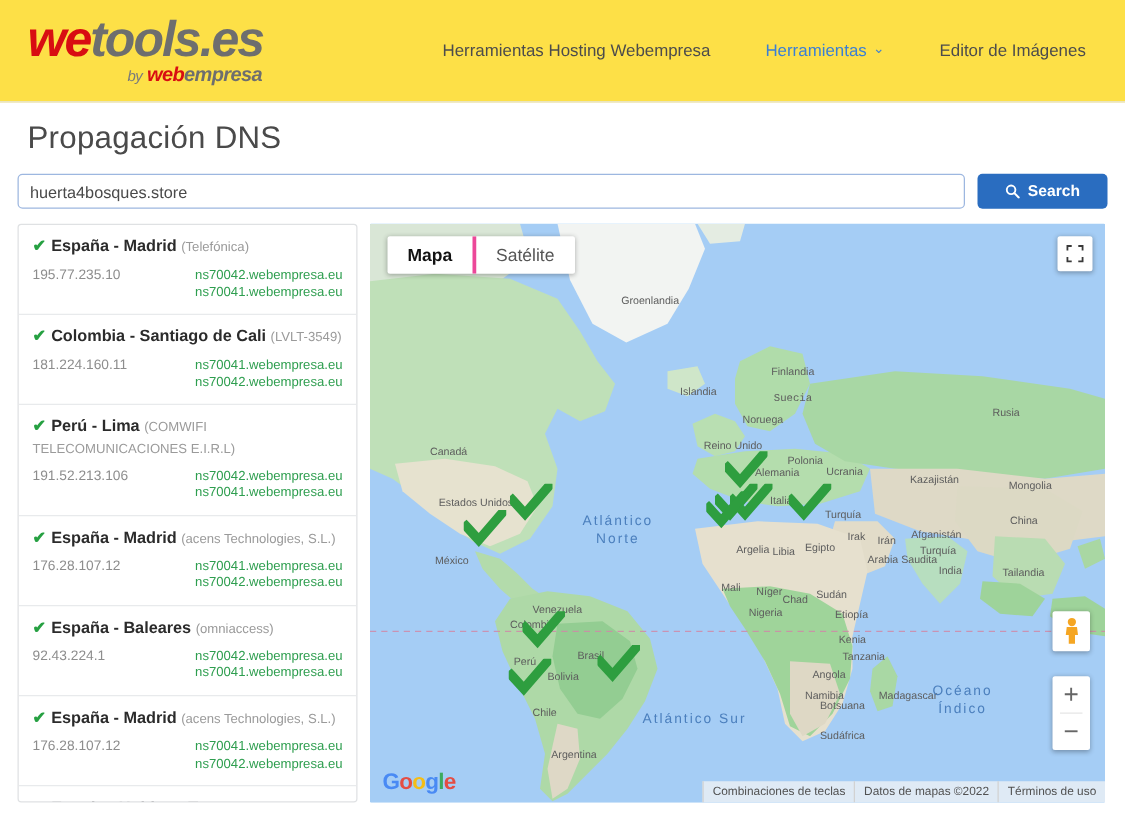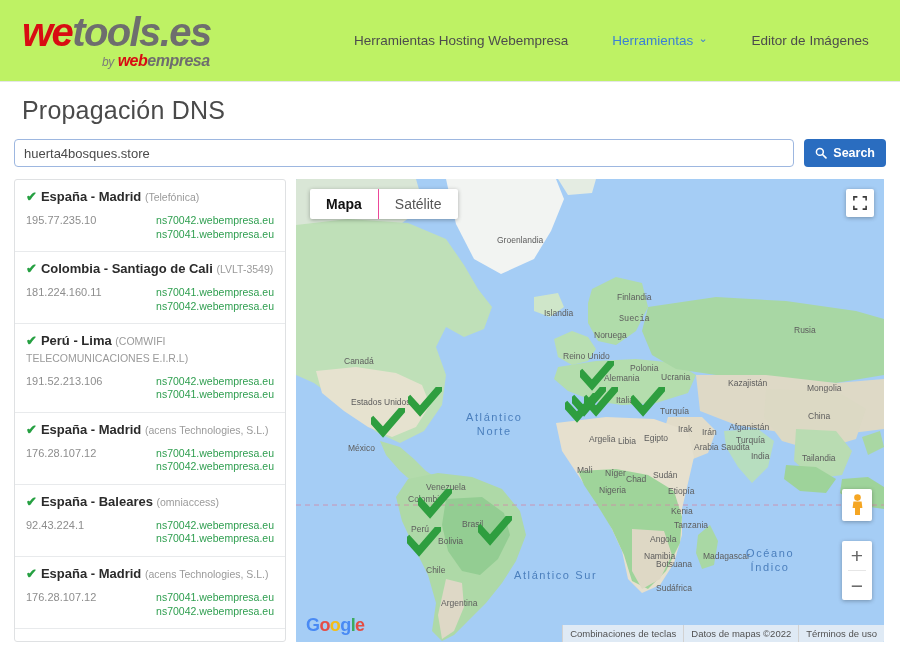--- a/index.html
+++ b/index.html
@@ -11,21 +11,21 @@
     font-family: "Liberation Sans", sans-serif;
     color: #333;
   }
 
   
   .topbar {
     height: 82px;
     border-bottom: 1px solid #e4e6e8;
     display: flex;
     align-items: center;
-    background: #bef264;
+    background: #fde047;
     position: relative;
   }
   .logo-wrap {
     padding-left: 22px;
     width: 330px;
     display: flex;
     flex-direction: column;
     align-items: flex-start;
     justify-content: center;
   }
@@ -126,21 +126,21 @@
     pointer-events: none;
     color: #5a5a5a;
     font-size: 10px;
   }
   .search-btn {
     height: 28px;
     background: #2a6dc0;
     color: #fff;
     border: none;
     border-radius: 4px;
-    padding: 0 11px;
+    padding: 0 22px;
     font-size: 12.5px;
     font-weight: bold;
     cursor: pointer;
     display: inline-flex;
     align-items: center;
     gap: 6px;
     font-family: "Liberation Sans", sans-serif;
   }
   .search-btn svg { display: block; }
 
@@ -221,21 +221,21 @@
     overflow: hidden;
     z-index: 6;
   }
   .map-type-ctrl div {
     padding: 7px 16px;
     font-size: 14px;
     color: #565656;
     cursor: pointer;
     white-space: nowrap;
   }
-  .map-type-ctrl div.sel { color: #111; font-weight: bold; border-right: 1px solid #ec4899; padding-left: 16px; }
+  .map-type-ctrl div.sel { color: #111; font-weight: bold; border-right: 3px solid #ec4899; padding-left: 16px; }
 
   .fs-btn {
     position: absolute;
     top: 10px; right: 10px;
     width: 28px; height: 28px;
     background: #fff;
     border-radius: 2px;
     box-shadow: 0 1px 4px rgba(0,0,0,.3);
     display: flex; align-items: center; justify-content: center;
     cursor: pointer;

